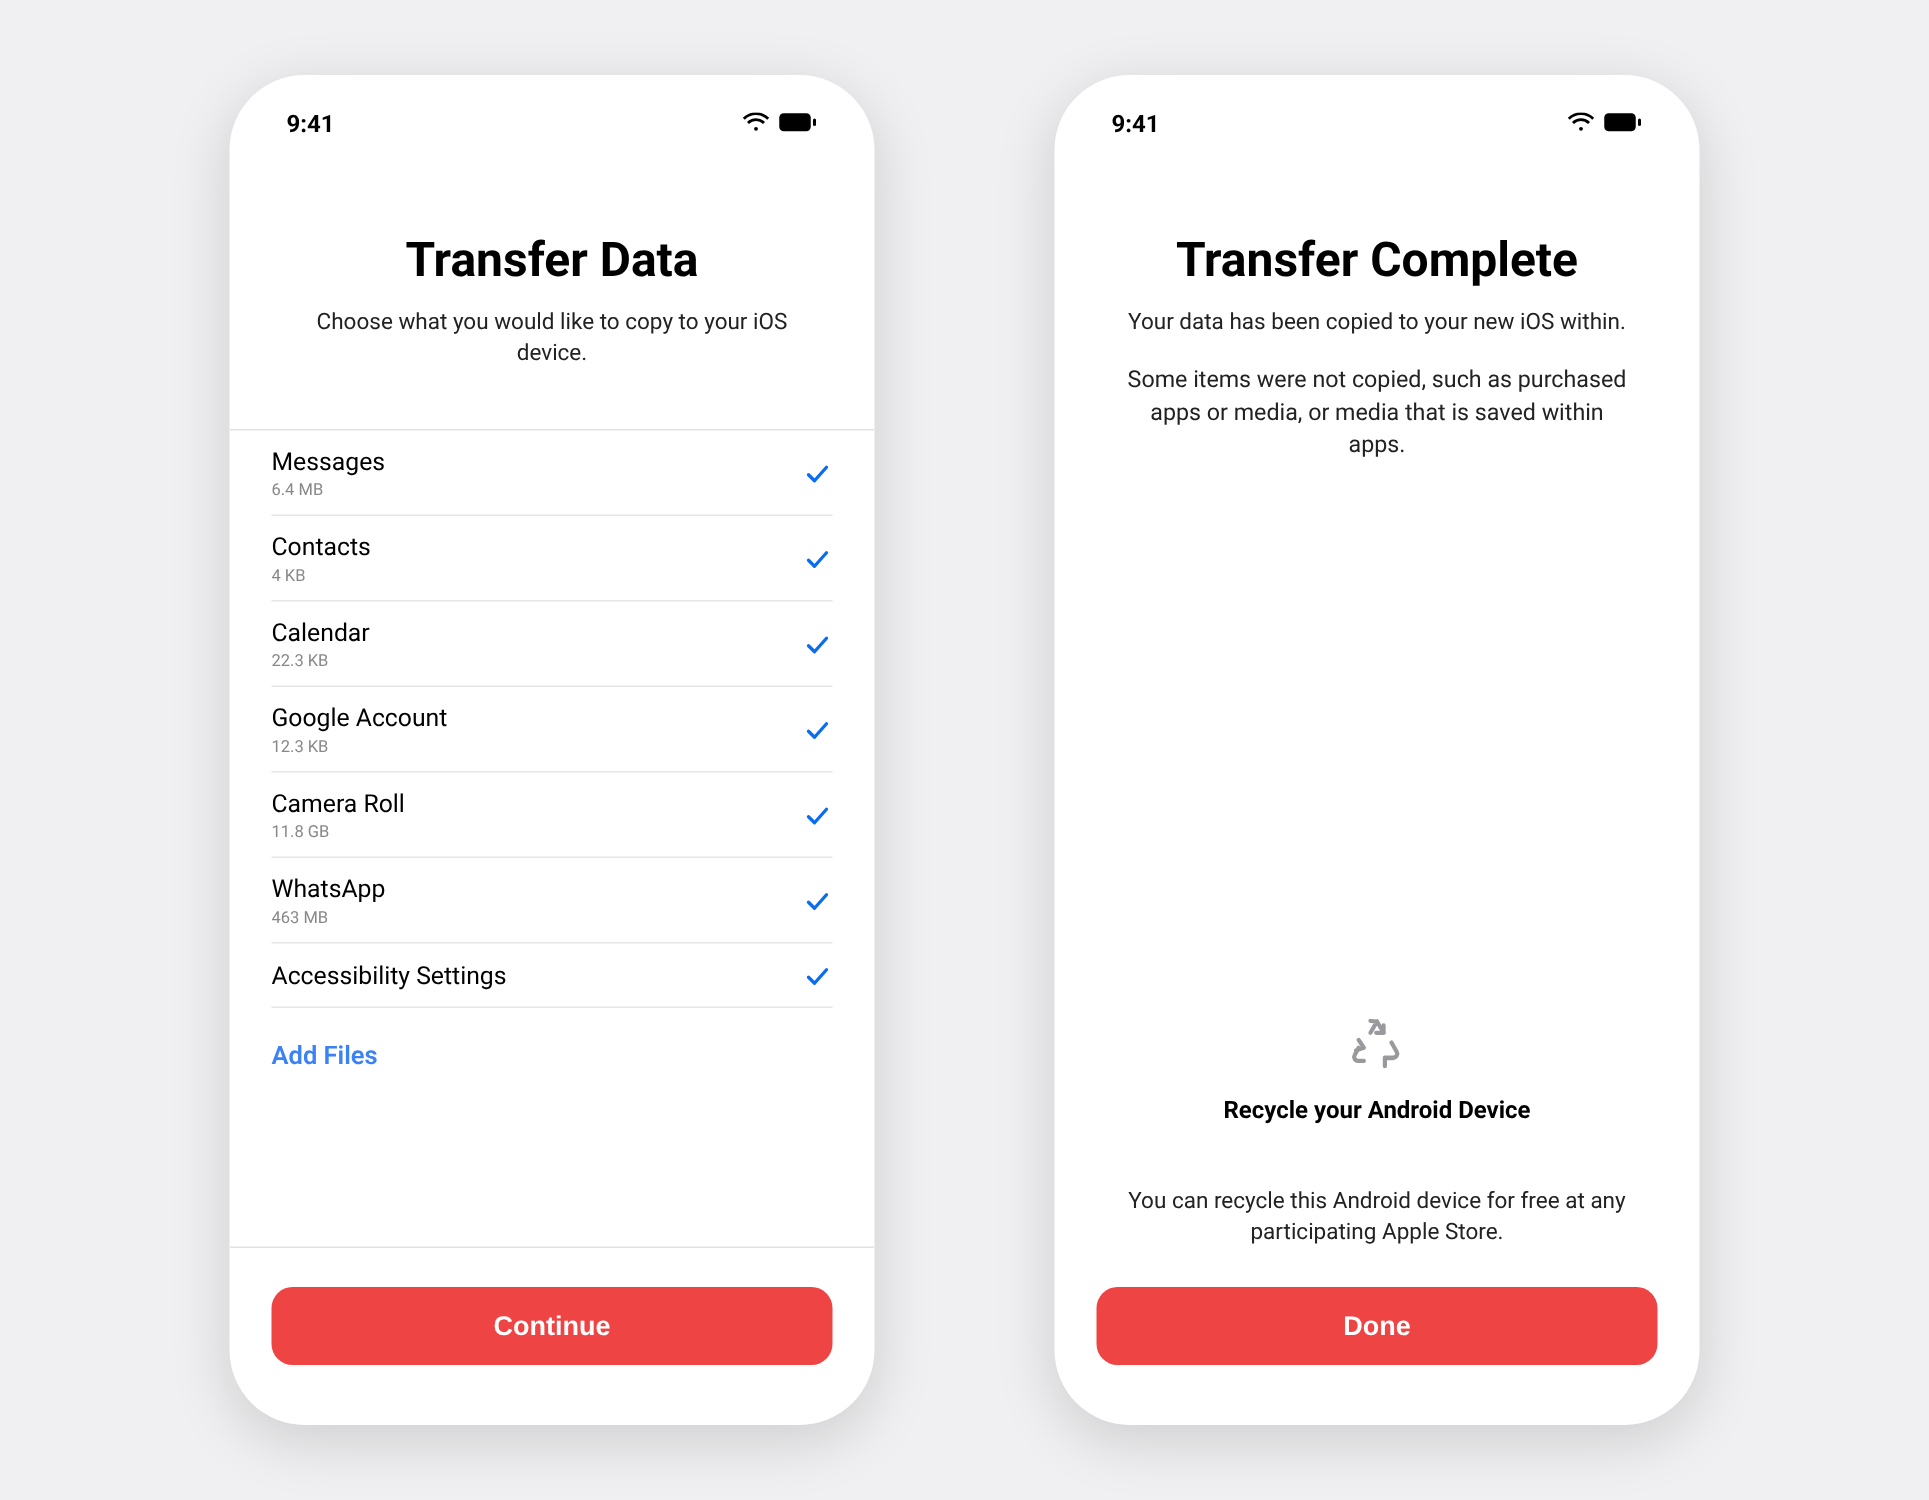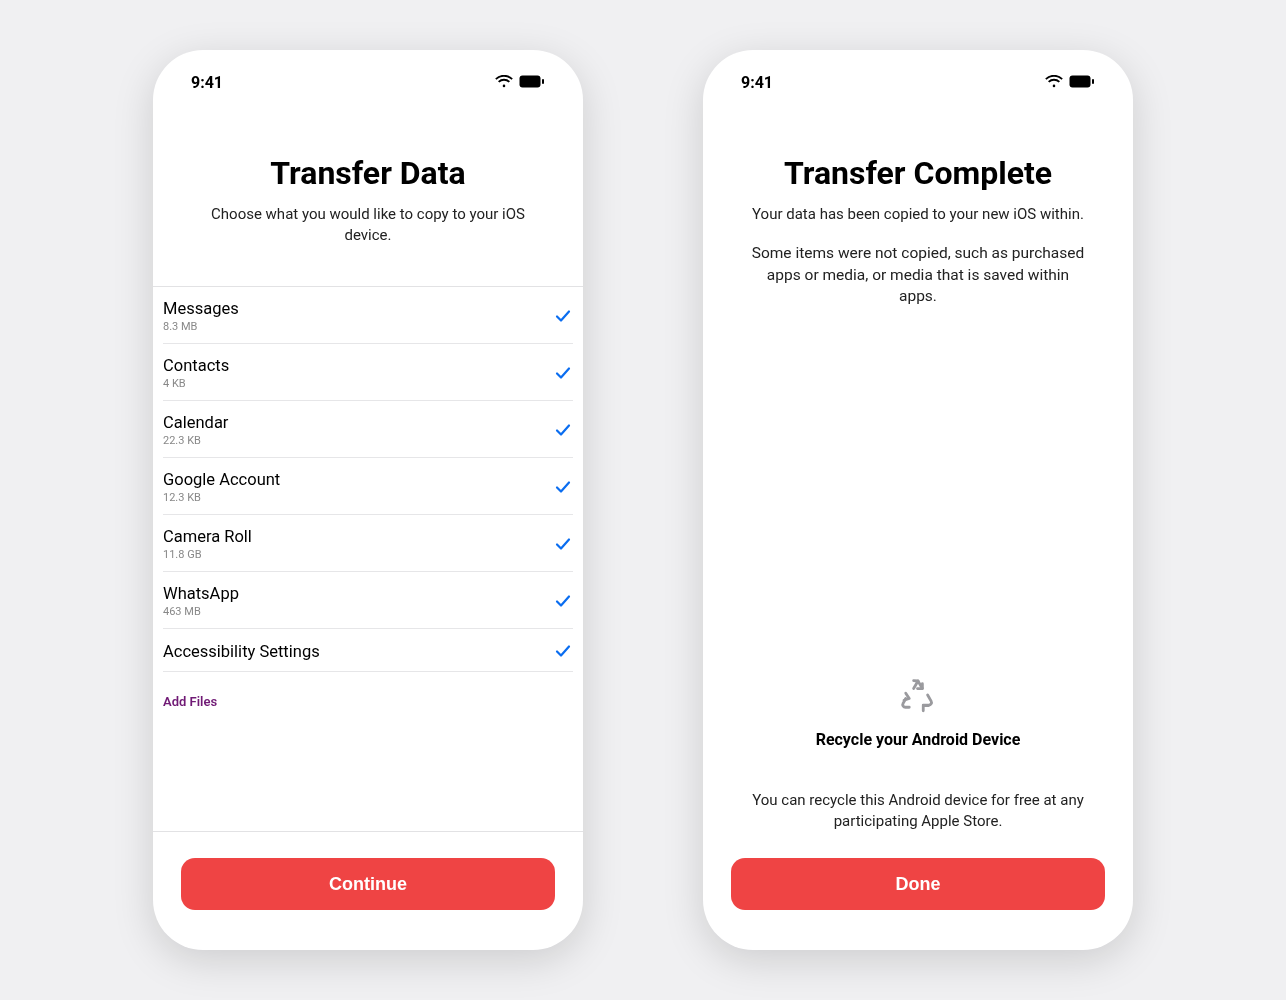--- a/index.html
+++ b/index.html
@@ -63,43 +63,43 @@
       color: #222;
       line-height: 1.4;
       margin-top: 18px;
       padding: 0 14px;
     }
     .divider-top {
       border-top: 1px solid #e2e2e4;
       margin-top: 20px;
     }
     .list {
-      padding: 0 10px;
+      padding: 0 28px;
     }
     .item {
       display: flex;
       justify-content: space-between;
       align-items: center;
       padding: 12px 0 10px 0;
       border-bottom: 1px solid #e6e6e8;
     }
     .item-text .label {
       font-size: 16.5px;
       color: #000;
       font-weight: 400;
     }
     .item-text .size {
       font-size: 11px;
       color: #888;
       margin-top: 2px;
     }
     .check { display: flex; align-items: center; }
     .add-files {
-      color: #701a75;
-      font-size: 13px;
+      color: #3b82f6;
+      font-size: 17px;
       font-weight: 600;
       padding: 22px 0 18px 0;
     }
     .bottom-area {
       margin-top: auto;
       padding: 0 28px 40px 28px;
     }
     .bottom-divider {
       border-top: 1px solid #e2e2e4;
       margin: 0 -28px 26px -28px;
@@ -155,21 +155,21 @@
     <h1 class="title">Transfer Data</h1>
     <p class="subtitle">Choose what you would like to copy to your iOS device.</p>
   </div>
 
   <div class="divider-top"></div>
 
   <div class="list" id="items-list">
       <div class="item">
         <div class="item-text">
           <div class="label">Messages</div>
-          <div class="size">8.3 MB</div>
+          <div class="size">6.4 MB</div>
         </div>
         <div class="check">
           <svg width="20" height="20" viewBox="0 0 20 20">
             <path d="M4 10.5l4 4 8-9" stroke="#0a6df0" stroke-width="2.2" fill="none" stroke-linecap="round" stroke-linejoin="round"></path>
           </svg>
         </div>
       </div>
       <div class="item">
         <div class="item-text">
           <div class="label">Contacts</div>

